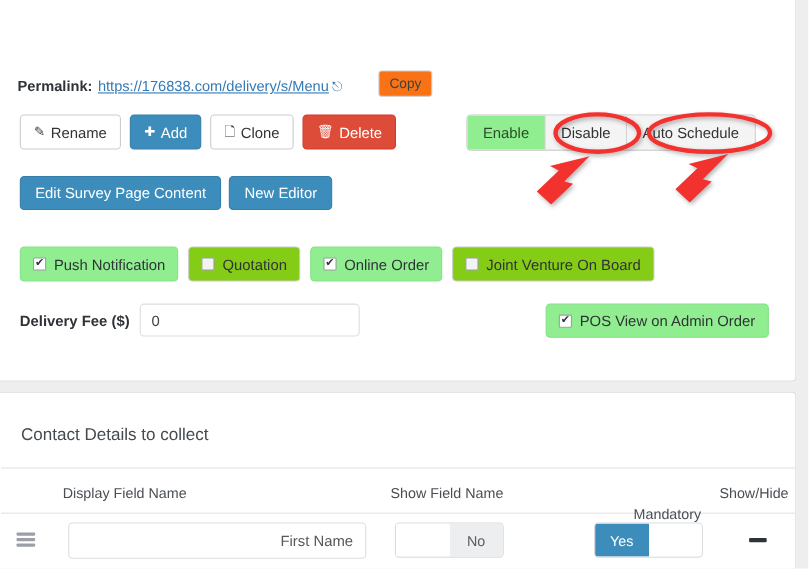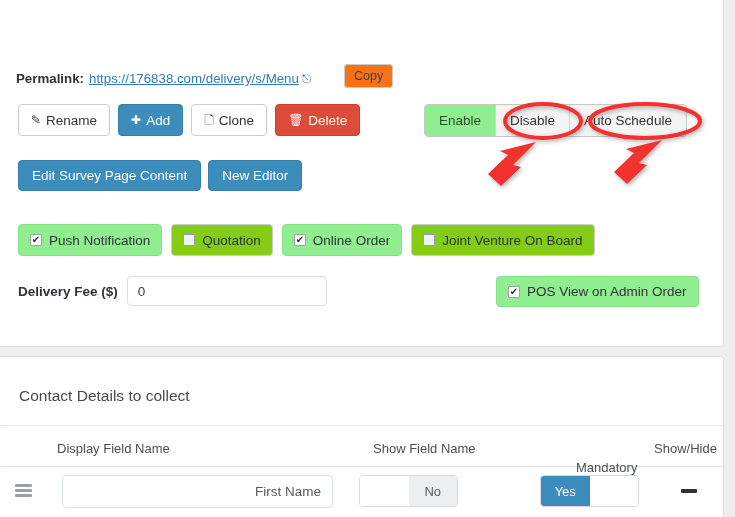--- a/index.html
+++ b/index.html
@@ -236,21 +236,21 @@
     width: 722px; height: 1px;
     background: #e3e3e3;
   }
   .th {
     position: absolute;
     font-size: 13px;
     color: #4a4f54;
     white-space: nowrap;
   }
   #th-display { left: 57px;  top: 441px; }
-  #th-show    { left: 373px; top: 441px; text-align: right; }
+  #th-show    { left: 355px; top: 441px; text-align: right; }
   #th-mand    { left: 576px; top: 441px; margin-top: 19px; }
   #th-showhide{ left: 654px; top: 441px; }
 
   #drag-handle {
     position: absolute;
     left: 15px; top: 484px;
     width: 17px; height: 13px;
     cursor: move;
     display: flex; flex-direction: column; justify-content: space-between;
   }

